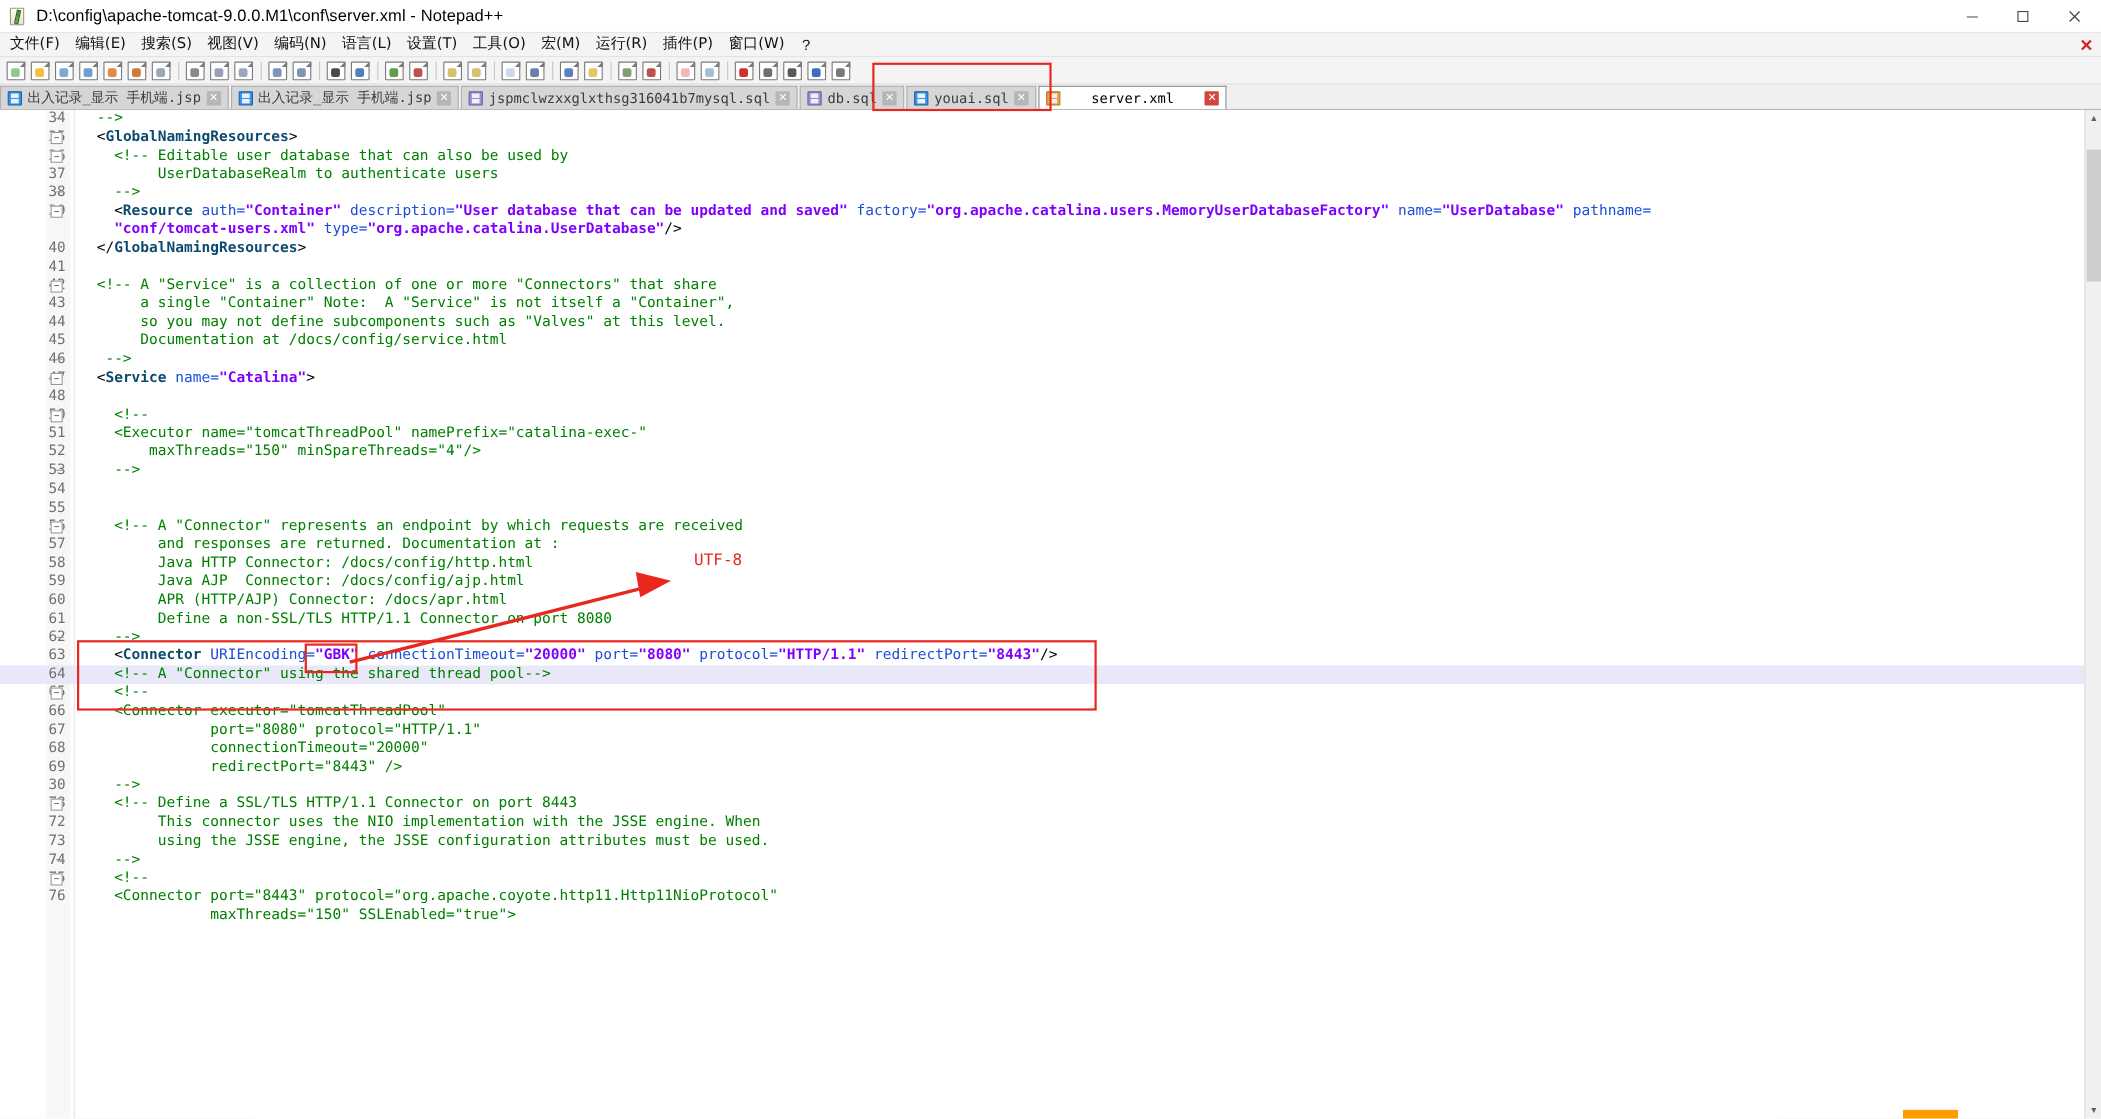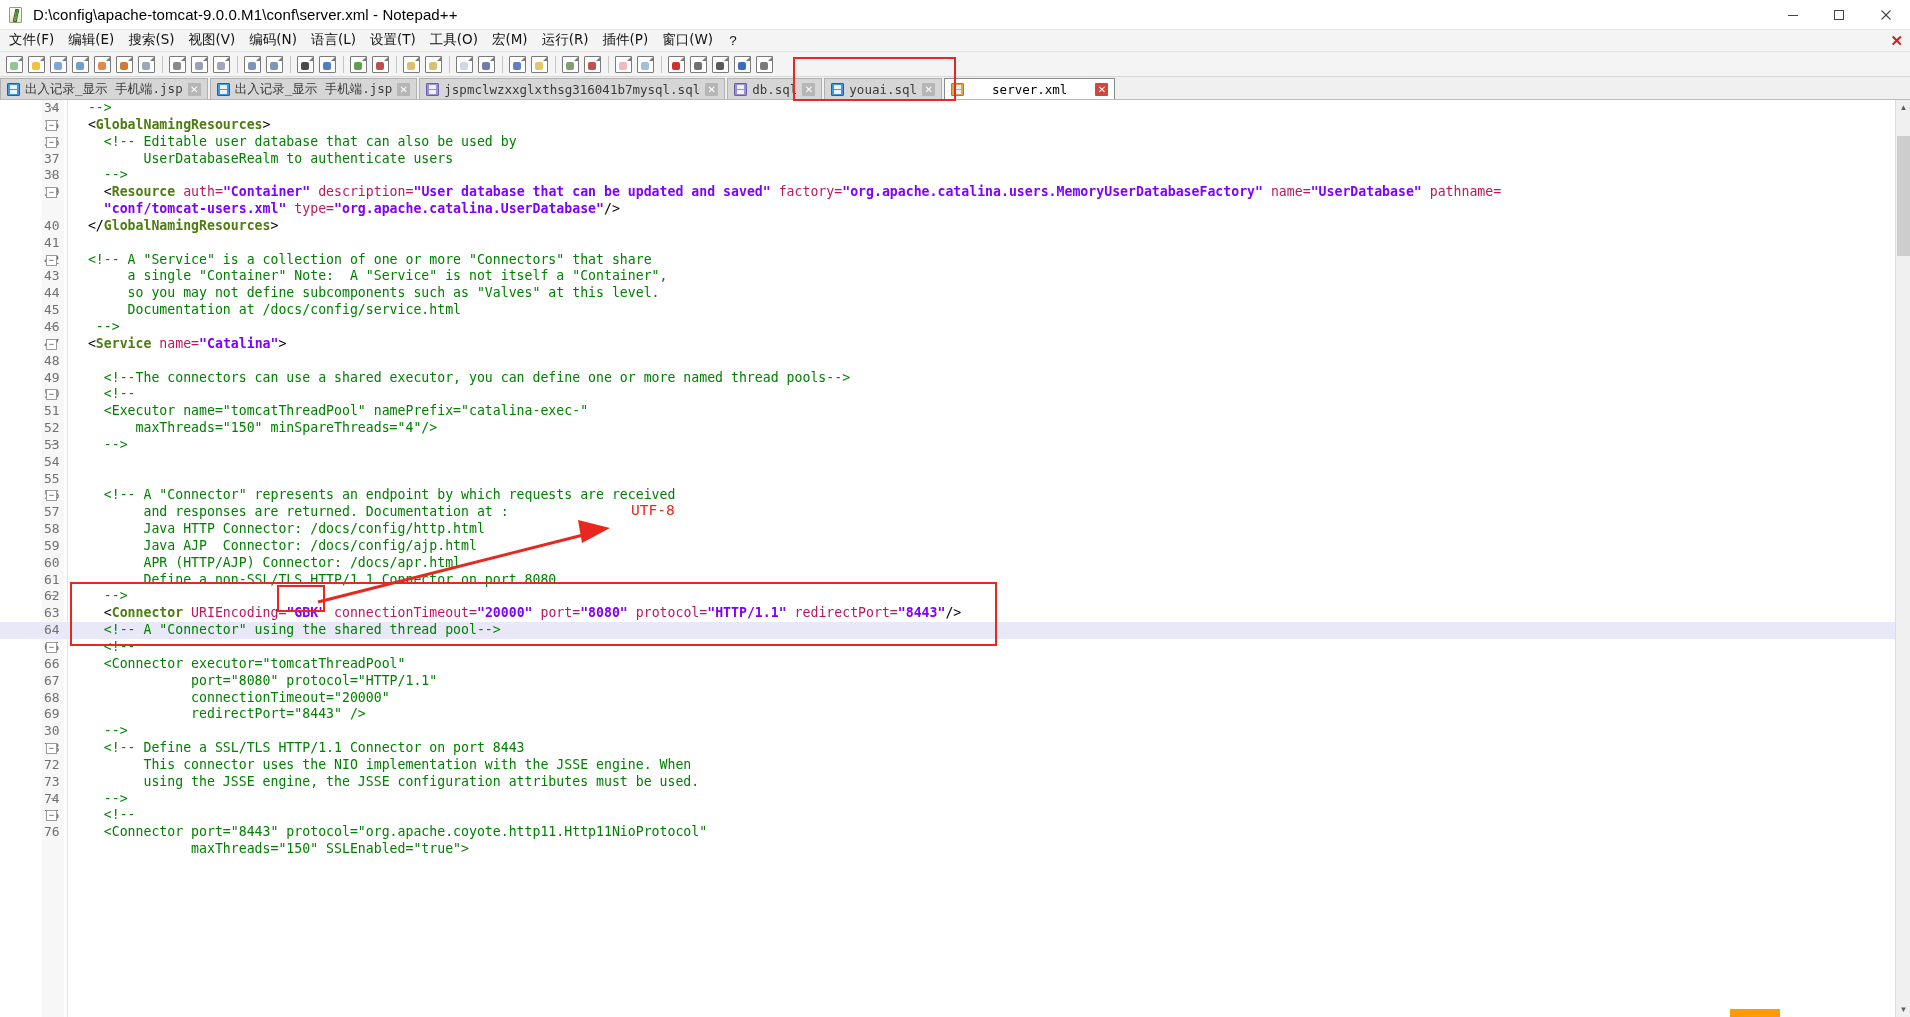--- a/index.html
+++ b/index.html
@@ -151,22 +151,22 @@
   .ln .fold.tick:before {
     content:""; position: absolute; left: 5px; top: 4px; width: 7px; height: 1px; background: #9a9a9a;
   }
   .ln .code {
     position: absolute; left: 72px; top: 0; white-space: pre;
   }
   .ln.hl { background: #e8e8f8; }
 
   
   .c-green   { color: #008000; }
-  .c-tagname { color: #4d7c0f; font-weight: bold; }
-  .c-attr    { color: #be185d; }
+  .c-tagname { color: #0c4a6e; font-weight: bold; }
+  .c-attr    { color: #1d4ed8; }
   .c-val     { color: #8000ff; font-weight: bold; }
   .c-punct   { color: #000000; }
 
   
   .anno-box {
     position: absolute; border: 2px solid #e8271f; pointer-events: none;
   }
   .anno-text {
     position: absolute; color: #e8271f;
     font-family: "DejaVu Sans Mono","Liberation Mono", monospace;
@@ -455,21 +455,20 @@
         <div class="ln"><span class="num"></span><span class="code"><span class="c-val">    "conf/tomcat-users.xml"</span><span class="c-attr"> type=</span><span class="c-val">"org.apache.catalina.UserDatabase"</span><span class="c-punct">/&gt;</span></span></div>
         <div class="ln"><span class="num">40</span><span class="code"><span class="c-punct">  &lt;/</span><span class="c-tagname">GlobalNamingResources</span><span class="c-punct">&gt;</span></span></div>
         <div class="ln"><span class="num">41</span><span class="code"><span class="c-punct"></span></span></div>
         <div class="ln"><span class="num">42</span><span class="fold box">−</span><span class="code"><span class="c-green">  &lt;!-- A "Service" is a collection of one or more "Connectors" that share</span></span></div>
         <div class="ln"><span class="num">43</span><span class="code"><span class="c-green">       a single "Container" Note:  A "Service" is not itself a "Container",</span></span></div>
         <div class="ln"><span class="num">44</span><span class="code"><span class="c-green">       so you may not define subcomponents such as "Valves" at this level.</span></span></div>
         <div class="ln"><span class="num">45</span><span class="code"><span class="c-green">       Documentation at /docs/config/service.html</span></span></div>
         <div class="ln"><span class="num">46</span><span class="fold tick"></span><span class="code"><span class="c-green">   --&gt;</span></span></div>
         <div class="ln"><span class="num">47</span><span class="fold box">−</span><span class="code"><span class="c-punct">  &lt;</span><span class="c-tagname">Service </span><span class="c-attr">name=</span><span class="c-val">"Catalina"</span><span class="c-punct">&gt;</span></span></div>
         <div class="ln"><span class="num">48</span><span class="code"><span class="c-punct"></span></span></div>
-        <div class="ln"><span class="num">49</span><span class="code"><span class="c-green">    &lt;!--The connectors can use a shared executor, you can define one or more named thread pools--&gt;</span></span></div>
         <div class="ln"><span class="num">50</span><span class="fold box">−</span><span class="code"><span class="c-green">    &lt;!--</span></span></div>
         <div class="ln"><span class="num">51</span><span class="code"><span class="c-green">    &lt;Executor name="tomcatThreadPool" namePrefix="catalina-exec-"</span></span></div>
         <div class="ln"><span class="num">52</span><span class="code"><span class="c-green">        maxThreads="150" minSpareThreads="4"/&gt;</span></span></div>
         <div class="ln"><span class="num">53</span><span class="fold tick"></span><span class="code"><span class="c-green">    --&gt;</span></span></div>
         <div class="ln"><span class="num">54</span><span class="code"><span class="c-punct"></span></span></div>
         <div class="ln"><span class="num">55</span><span class="code"><span class="c-punct"></span></span></div>
         <div class="ln"><span class="num">56</span><span class="fold box">−</span><span class="code"><span class="c-green">    &lt;!-- A "Connector" represents an endpoint by which requests are received</span></span></div>
         <div class="ln"><span class="num">57</span><span class="code"><span class="c-green">         and responses are returned. Documentation at :</span></span></div>
         <div class="ln"><span class="num">58</span><span class="code"><span class="c-green">         Java HTTP Connector: /docs/config/http.html</span></span></div>
         <div class="ln"><span class="num">59</span><span class="code"><span class="c-green">         Java AJP  Connector: /docs/config/ajp.html</span></span></div>

